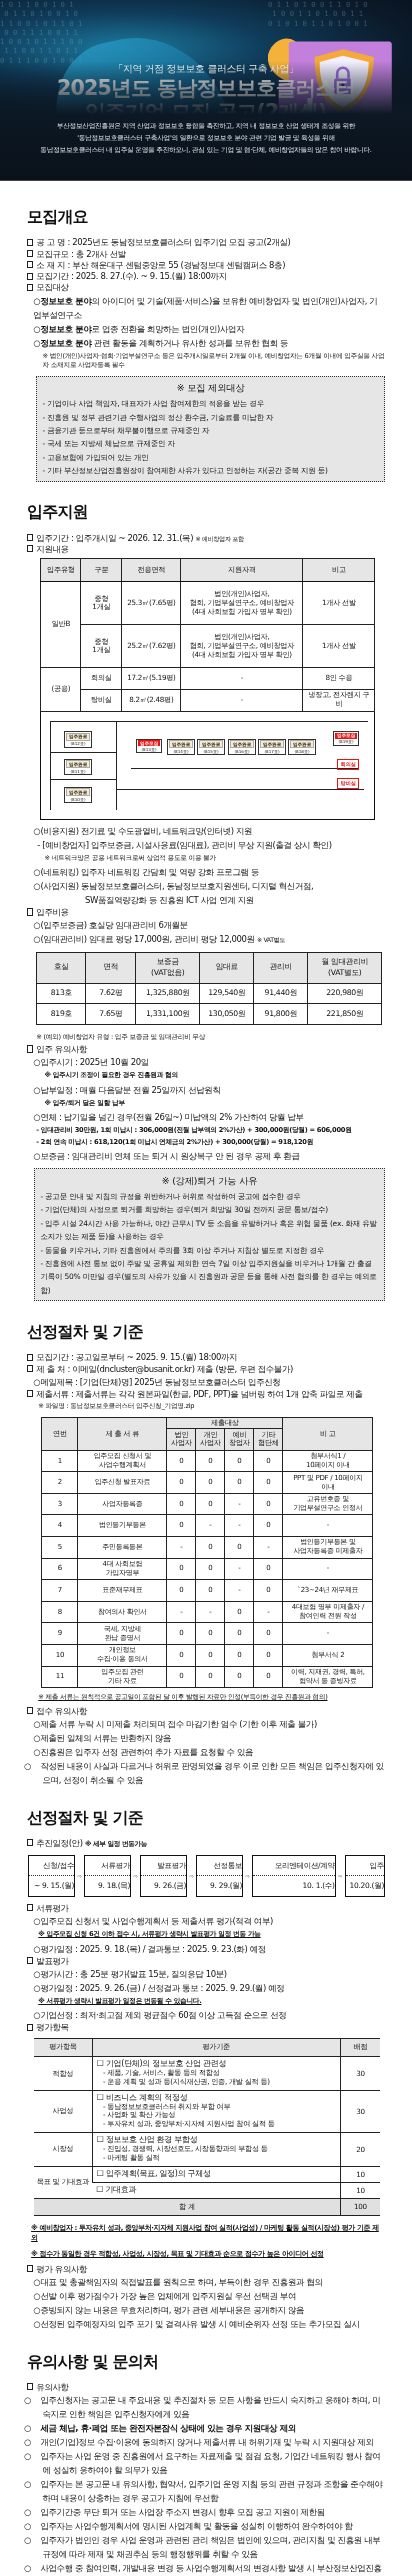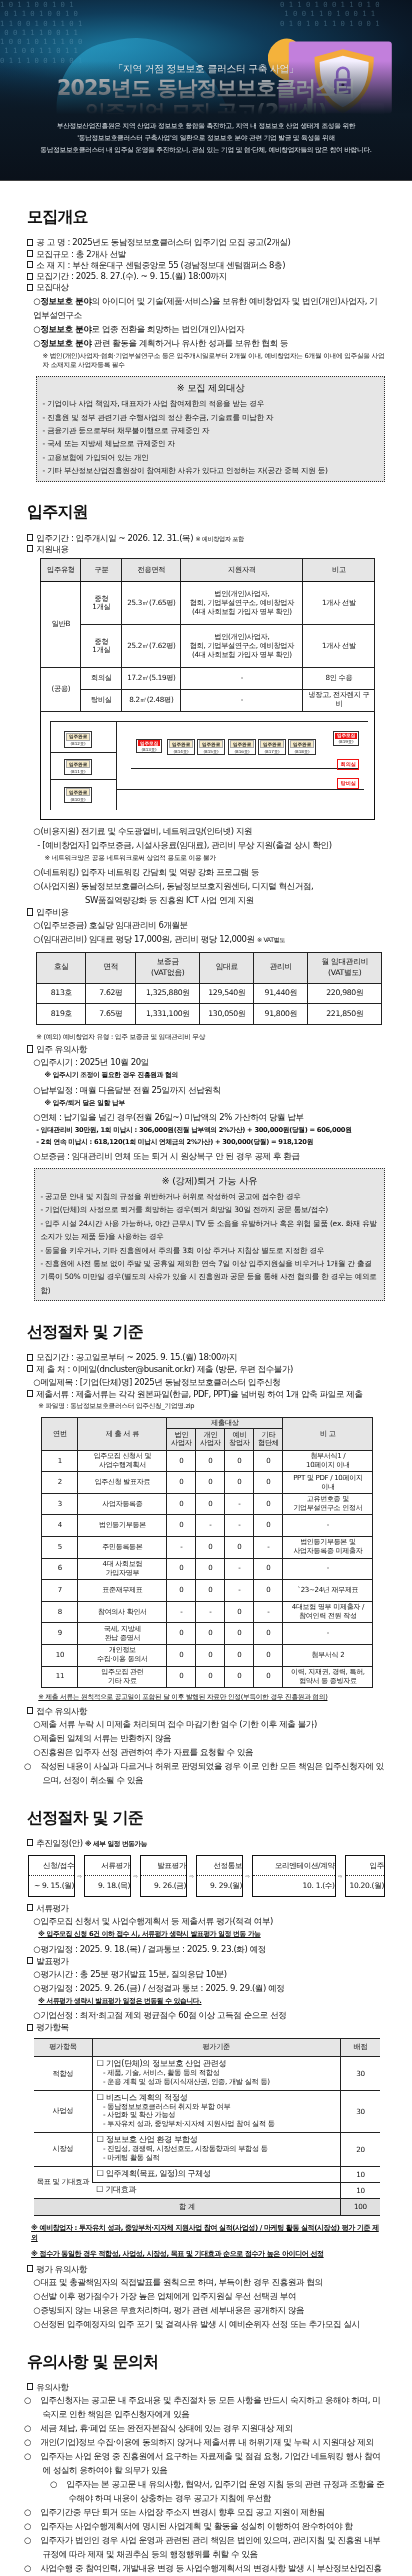--- a/index.html
+++ b/index.html
@@ -61,21 +61,21 @@
 <body>
 
 <div class="hero">
   <div class="binary" style="left:0;top:0">1 0 1 1 0 0 1 0 1
  0 1 1 0 1 0 0 1 0
 1 1 0 0 1 0 1 1 0 1
  0 0 1 1 1 0 0 1 1
 1 0 0 1 0 1 1 1 0 0
  1 1 0 0 1 1 0 1 1
 0 1 1 1 0 0 1 0 0 1</div>
-  <div class="binary" style="left:280px;top:0">0 1 1 0 1 0 0 1 1 0 1 0
+  <div class="binary" style="left:268px;top:0">0 1 1 0 1 0 0 1 1 0 1 0
  1 0 0 1 1 0 1 0 0 1 1
 0 1 0 1 0 1 1 0 1 0 0 1</div>
   <div class="shield"></div>
   <svg class="art" viewBox="0 0 240 200">
     <path d="M0 55 C10 20 50 15 60 40 C70 70 60 100 40 110 C20 100 -5 85 0 55Z" fill="#f4b23b"></path>
     <rect x="40" y="30" width="200" height="140" rx="6" fill="#c27fdc"></rect>
     <rect x="20" y="110" width="90" height="70" rx="4" fill="#b06ed0"></rect>
     <rect x="180" y="150" width="45" height="40" rx="4" fill="#d08ce8"></rect>
     <path d="M145 45 L205 60 C205 120 180 150 145 170 C110 150 90 120 90 60Z" fill="#f4a93a"></path>
     <path d="M145 58 L195 70 C195 120 175 142 145 158 C115 142 100 120 100 70Z" fill="#f4f0ff"></path>
@@ -504,24 +504,24 @@
   <div class="l2"><span class="o">○</span><span>선발 이후 평가점수가 가장 높은 업체에게 입주지원실 우선 선택권 부여</span></div>
   <div class="l2"><span class="o">○</span><span>증빙되지 않는 내용은 무효처리하며, 평가 관련 세부내용은 공개하지 않음</span></div>
   <div class="l2"><span class="o">○</span><span>선정된 입주예정자의 입주 포기 및 결격사유 발생 시 예비순위자 선정 또는 추가모집 실시</span></div>
 </div>
 
 <div class="sec" style="padding-bottom:46px">
   <h2>유의사항 및 문의처</h2>
   <div class="l1"><span class="box"></span><span>유의사항</span></div>
   <div id="notice-items">
       <div class="l2" style="padding-left: 15.5px; text-indent: -9.3px;"><span class="o">○</span><span>입주신청자는 공고문 내 주요내용 및 추진절차 등 모든 사항을 반드시 숙지하고 응해야 하며, 미숙지로 인한 책임은 입주신청자에게 있음</span></div>
-      <div class="l2" style="padding-left: 15.5px; text-indent: -9.3px;"><span class="o">○</span><span>세금 체납, 휴·폐업 또는 완전자본잠식 상태에 있는 경우 지원대상 제외</span></div>
+      <div class="l2" style="padding-left: 15.5px; text-indent: -9.3px; font-weight: bold;"><span class="o">○</span><span>세금 체납, 휴·폐업 또는 완전자본잠식 상태에 있는 경우 지원대상 제외</span></div>
       <div class="l2" style="padding-left: 15.5px; text-indent: -9.3px;"><span class="o">○</span><span>개인(기업)정보 수집·이용에 동의하지 않거나 제출서류 내 허위기재 및 누락 시 지원대상 제외</span></div>
       <div class="l2" style="padding-left: 15.5px; text-indent: -9.3px;"><span class="o">○</span><span>입주자는 사업 운영 중 진흥원에서 요구하는 자료제출 및 점검 요청, 기업간 네트워킹 행사 참여에 성실히 응하여야 할 의무가 있음</span></div>
-      <div class="l2" style="padding-left: 15.5px; text-indent: -9.3px; margin-left: 26px;"><span class="o">○</span><span>입주자는 본 공고문 내 유의사항, 협약서, 입주기업 운영 지침 등의 관련 규정과 조항을 준수해야 하며 내용이 상충하는 경우 공고가 지침에 우선함</span></div>
+      <div class="l2" style="padding-left: 15.5px; text-indent: -9.3px;"><span class="o">○</span><span>입주자는 본 공고문 내 유의사항, 협약서, 입주기업 운영 지침 등의 관련 규정과 조항을 준수해야 하며 내용이 상충하는 경우 공고가 지침에 우선함</span></div>
       <div class="l2" style="padding-left: 15.5px; text-indent: -9.3px;"><span class="o">○</span><span>입주기간중 무단 퇴거 또는 사업장 주소지 변경시 향후 모집 공고 지원이 제한됨</span></div>
       <div class="l2" style="padding-left: 15.5px; text-indent: -9.3px;"><span class="o">○</span><span>입주자는 사업수행계획서에 명시된 사업계획 및 활동을 성실히 이행하여 완수하여야 함</span></div>
       <div class="l2" style="padding-left: 15.5px; text-indent: -9.3px;"><span class="o">○</span><span>입주자가 법인인 경우 사업 운영과 관련된 관리 책임은 법인에 있으며, 관리지침 및 진흥원 내부규정에 따라 제재 및 채권추심 등의 행정행위를 취할 수 있음</span></div>
       <div class="l2" style="padding-left: 15.5px; text-indent: -9.3px;"><span class="o">○</span><span>사업수행 중 참여인력, 개발내용 변경 등 사업수행계획서의 변경사항 발생 시 부산정보산업진흥원에 변경사항 승인 절차 진행</span></div>
       <div class="l2" style="padding-left: 15.5px; text-indent: -9.3px;"><span class="o">○</span><span>최종 선정된 입주예정자는 선정 통보 이후 진흥원에서 지정하는 기간 내에 입주계약을 체결하고 입주해야 함</span></div>
     </div>
   <div class="note" style="padding-left:9.3px;margin:3.1px 0">※ 입주시기 조정이 필요한 경우 진흥원과 협의</div>
 
 </div>
 

